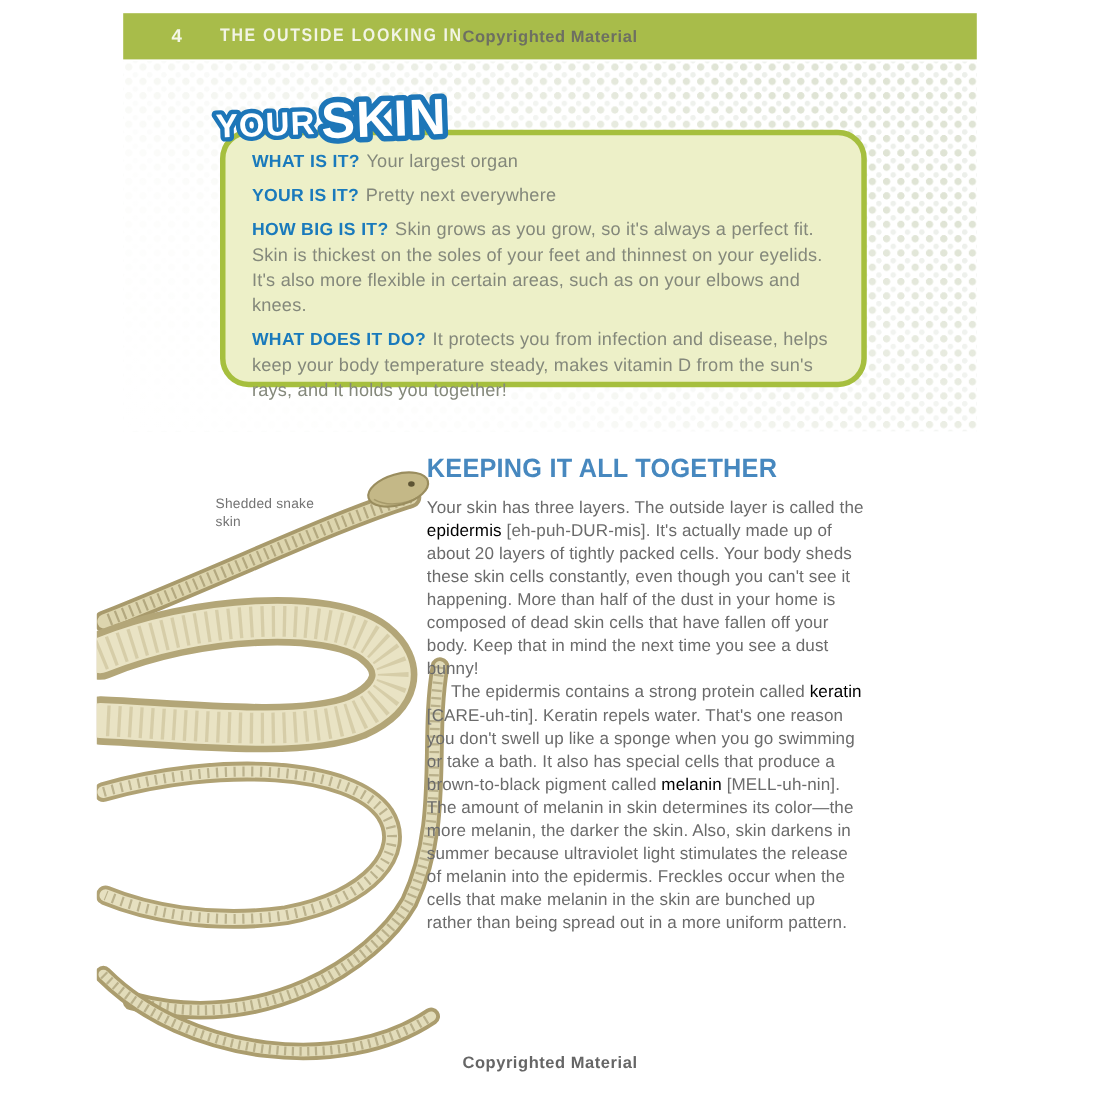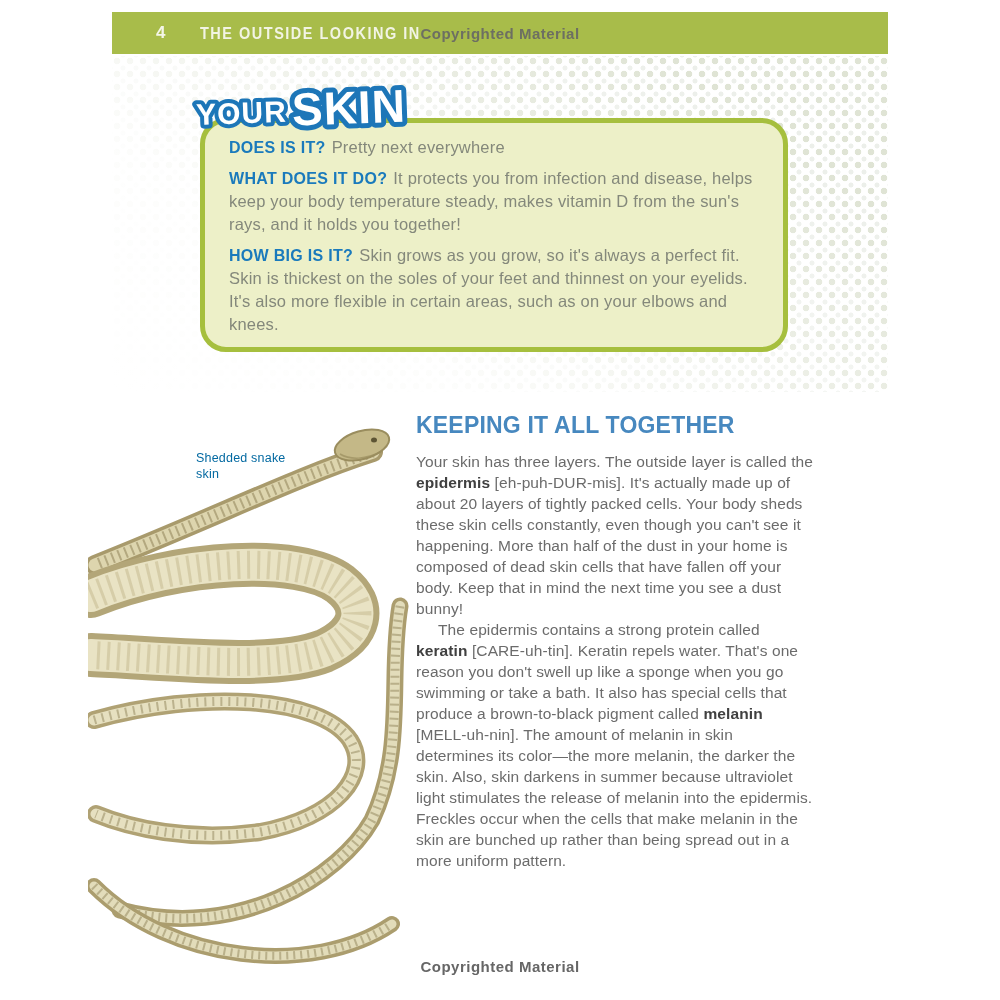--- a/index.html
+++ b/index.html
@@ -59,34 +59,34 @@
     background:#edf0c8;border:5px solid #a6bf3e;border-radius:26px;
     box-sizing:border-box;padding:13px 22px 0 24px;
   }
   .info-box p{margin:0 0 8px 0;font-size:16.5px;line-height:23px;color:#84887b;letter-spacing:.2px;}
   .qlabel{color:#1a7abc;font-weight:bold;font-size:16px;letter-spacing:.3px;margin-right:6px;}
 
   
   .snake-wrap{position:absolute;left:88px;top:418px;z-index:2;}
   .caption{
     position:absolute;left:196px;top:450px;width:92px;z-index:4;
-    color:#0369a1;font-size:12.5px;line-height:16px;letter-spacing:.2px;
+    color:#737373;font-size:12.5px;line-height:16px;letter-spacing:.2px;
   }
 
   
-  .article{position:absolute;left:416px;top:412px;width:398px;z-index:4;}
+  .article{position:absolute;left:388px;top:412px;width:398px;z-index:4;}
   .article h2{
     margin:0 0 12px 0;color:#4788bf;font-size:23px;letter-spacing:.2px;
     font-weight:bold;transform:scaleY(1.05);
   }
   .article p{
     margin:0;color:#6b6b6b;font-size:15.5px;line-height:21px;letter-spacing:.1px;
   }
   .article p.indent{text-indent:22px;}
-  .article .term{color:#404040;font-weight:bold;}
+  .article .term{color:#000000;font-weight:normal;}
 
   
   .footer-copyright{
     position:absolute;left:0;top:958px;width:1000px;text-align:center;
     color:#666666;font-size:15px;font-weight:bold;letter-spacing:.5px;z-index:5;
   }
 </style>
 </head>
 <body>
 
@@ -100,27 +100,30 @@
 
   <div class="dots"></div>
 
   <svg class="skin-title" width="300" height="64">
     <text class="t-your" x="8" y="44">YOUR</text>
     <text class="t-skin" x="104" y="48">SKIN</text>
   </svg>
 
   <div class="info-box">
     <p>
-      <span class="qlabel">DOES IS IT?</span><span>Pretty next everywhere</span>
+      <span class="qlabel">WHAT IS IT?</span><span>Your largest organ</span>
+    </p>
+    <p>
+      <span class="qlabel">YOUR IS IT?</span><span>Pretty next everywhere</span>
+    </p>
+    <p>
+      <span class="qlabel">HOW BIG IS IT?</span><span>Skin grows as you grow, so it's always a perfect fit. Skin is thickest on the soles of your feet and thinnest on your eyelids. It's also more flexible in certain areas, such as on your elbows and knees.</span>
     </p>
     <p>
       <span class="qlabel">WHAT DOES IT DO?</span><span>It protects you from infection and disease, helps keep your body temperature steady, makes vitamin D from the sun's rays, and it holds you together!</span>
-    </p>
-    <p>
-      <span class="qlabel">HOW BIG IS IT?</span><span>Skin grows as you grow, so it's always a perfect fit. Skin is thickest on the soles of your feet and thinnest on your eyelids. It's also more flexible in certain areas, such as on your elbows and knees.</span>
     </p>
   </div>
 
   <svg class="snake-wrap" width="330" height="572" viewBox="0 0 330 572">
     <g>
       <path d="M285,34 C210,58 130,98 7,147" fill="none" stroke="#a89a6c" stroke-width="20" stroke-linecap="round"></path>
       <path d="M285,34 C210,58 130,98 7,147" fill="none" stroke="#ddd5ae" stroke-width="13" stroke-linecap="round"></path>
       <path d="M285,34 C210,58 130,98 7,147" fill="none" stroke="#8f835a" stroke-width="11" stroke-dasharray="2 5" opacity=".55"></path>
     </g>
     <g>

